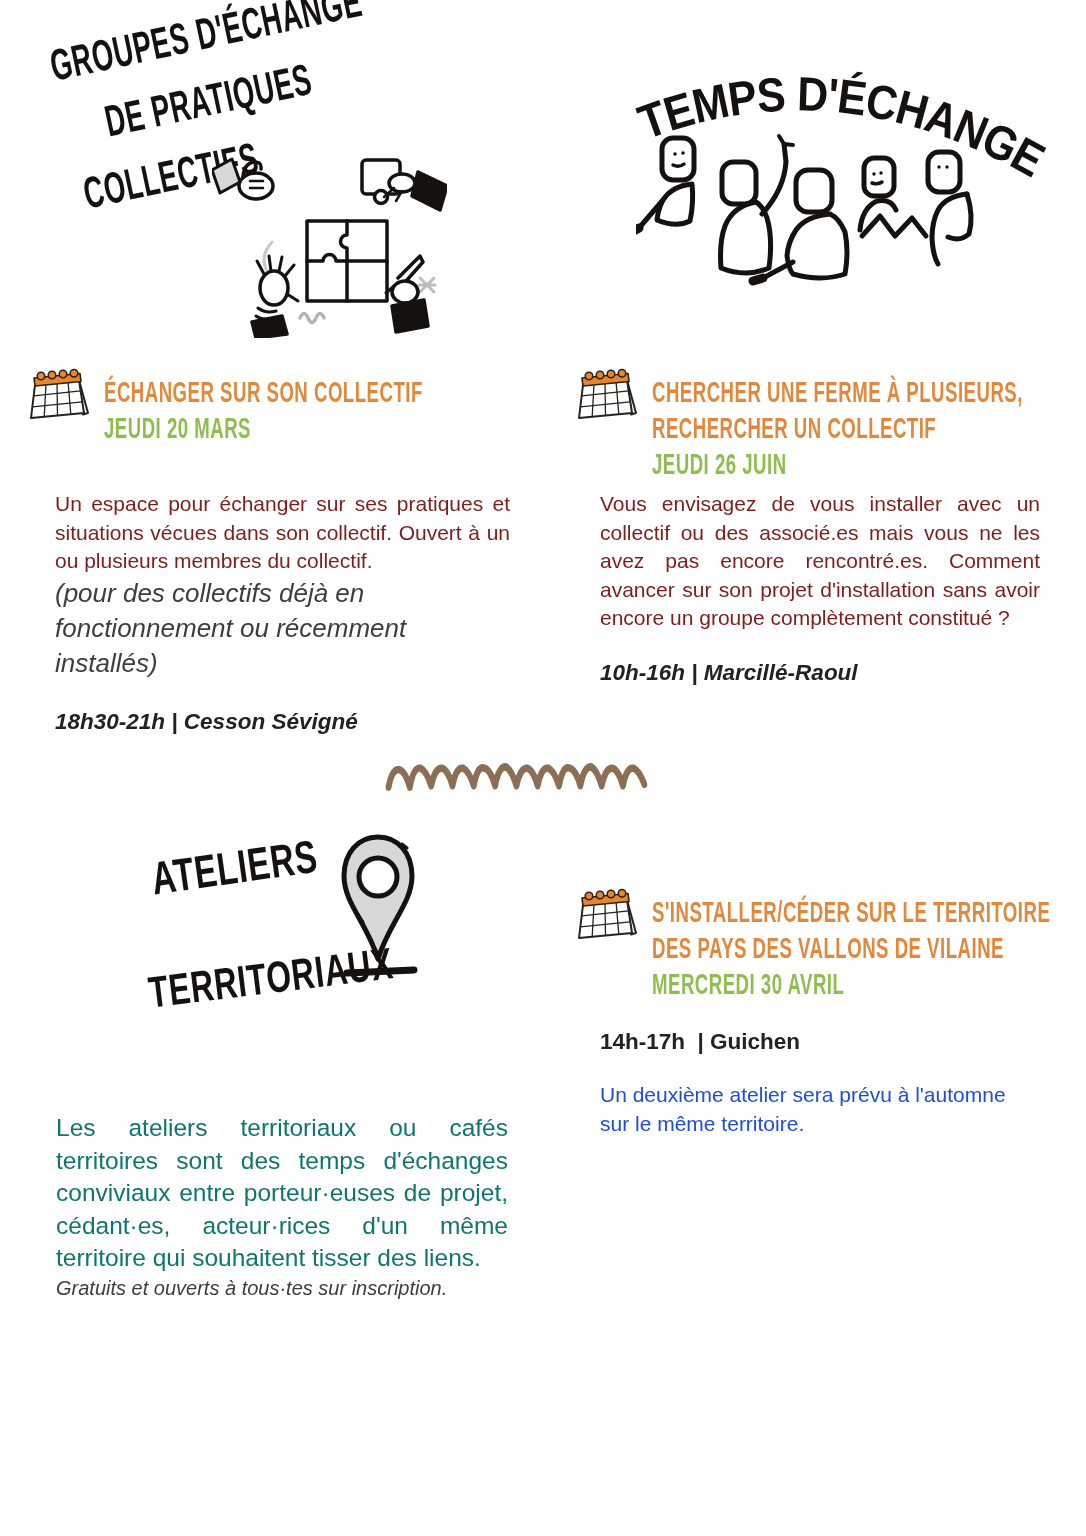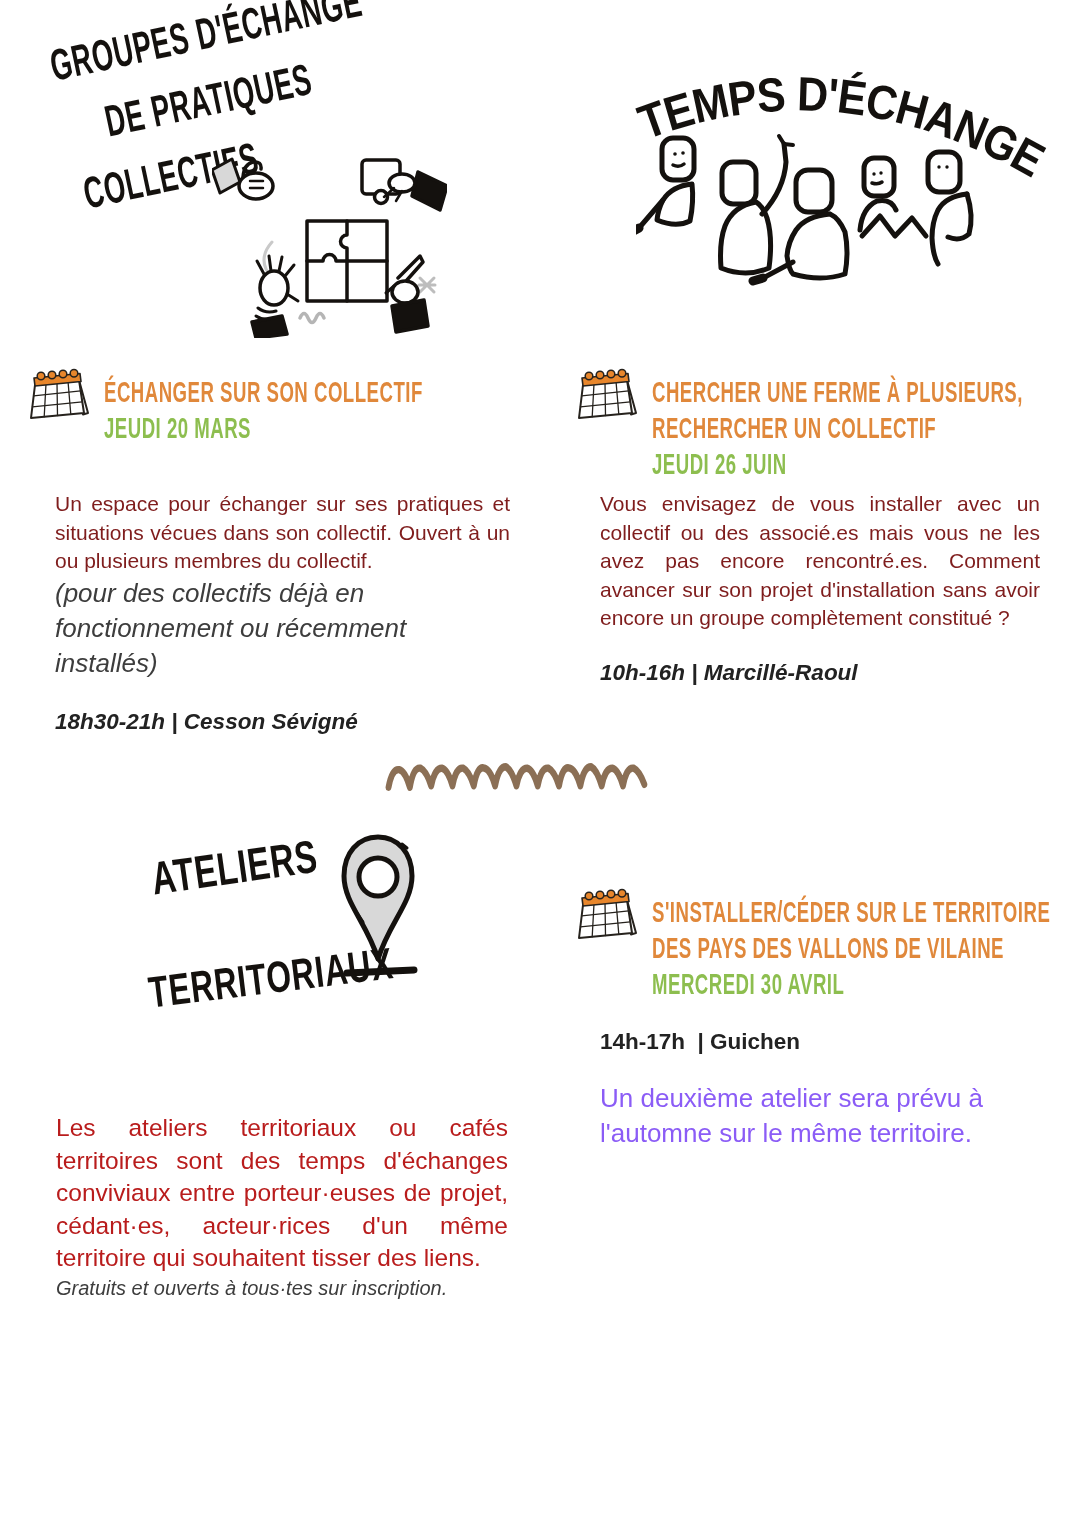--- a/index.html
+++ b/index.html
@@ -26,38 +26,38 @@
   .title-line { font-size:30px; line-height:1.2; font-weight:bold; letter-spacing:.8px; color:#e0883b; }
   .date-line  { font-size:30px; line-height:1.2; font-weight:bold; letter-spacing:.8px; color:#8dbe4f; }
   .min-head { min-height:122px; }
 
   .event-body { margin-left:25px; width:455px; }
   .event.right .event-body { margin-left:22px; width:440px; }
   .desc { font-size:21px; line-height:1.36; text-align:justify; color:#7f1d1d; }
   .note { font-size:26px; line-height:1.36; font-style:italic; color:#3d3d3d; }
   .time-place { margin-top:27px; font-size:22.5px; font-weight:bold; color:#222222; white-space:pre-wrap; }
   .time-place.italic { font-style:italic; }
-  .extra { margin-top:26px; font-size:26px; line-height:1.36; color:#8b5cf6; }
+  .extra { margin-top:26px; font-size:21px; line-height:1.36; color:#1d4ed8; }
 
   .ev1 { left:30px;  top:368px; width:488px; }
   .ev2 { left:578px; top:368px; width:478px; }
   .ev3 { left:578px; top:888px; width:478px; }
   .ev3 .event-head { margin-bottom:0; }
   .ev3 .desc { margin-top:22px; }
 
   
   .divider { position:absolute; left:385px; top:755px; width:296px; height:44px; }
 
   
   .at-title1 { top:852px; left:148px; font-size:46px; }
   .at-title1 .brush-line { transform:scaleX(.72); }
   .at-title2 { top:968px; left:146px; font-size:44px; }
   .at-title2 .brush-line { transform:scaleX(.72); }
   .pin { position:absolute; left:336px; top:830px; }
-  .big-desc { position:absolute; left:56px; top:1112px; width:452px; font-size:24.5px; line-height:1.33; text-align:justify; color:#b91c1c; }
+  .big-desc { position:absolute; left:56px; top:1112px; width:452px; font-size:24.5px; line-height:1.33; text-align:justify; color:#0f766e; }
   .small-note { position:absolute; left:56px; top:1277px; width:452px; font-size:20px; font-style:italic; color:#3d3d3d; }
 
   .arc-title { position:absolute; left:632px; top:52px; }
   .people { position:absolute; left:636px; top:132px; }
   .puzzle { position:absolute; left:212px; top:146px; }
 
   svg { display:block; }
 </style>
 </head>
 <body>

